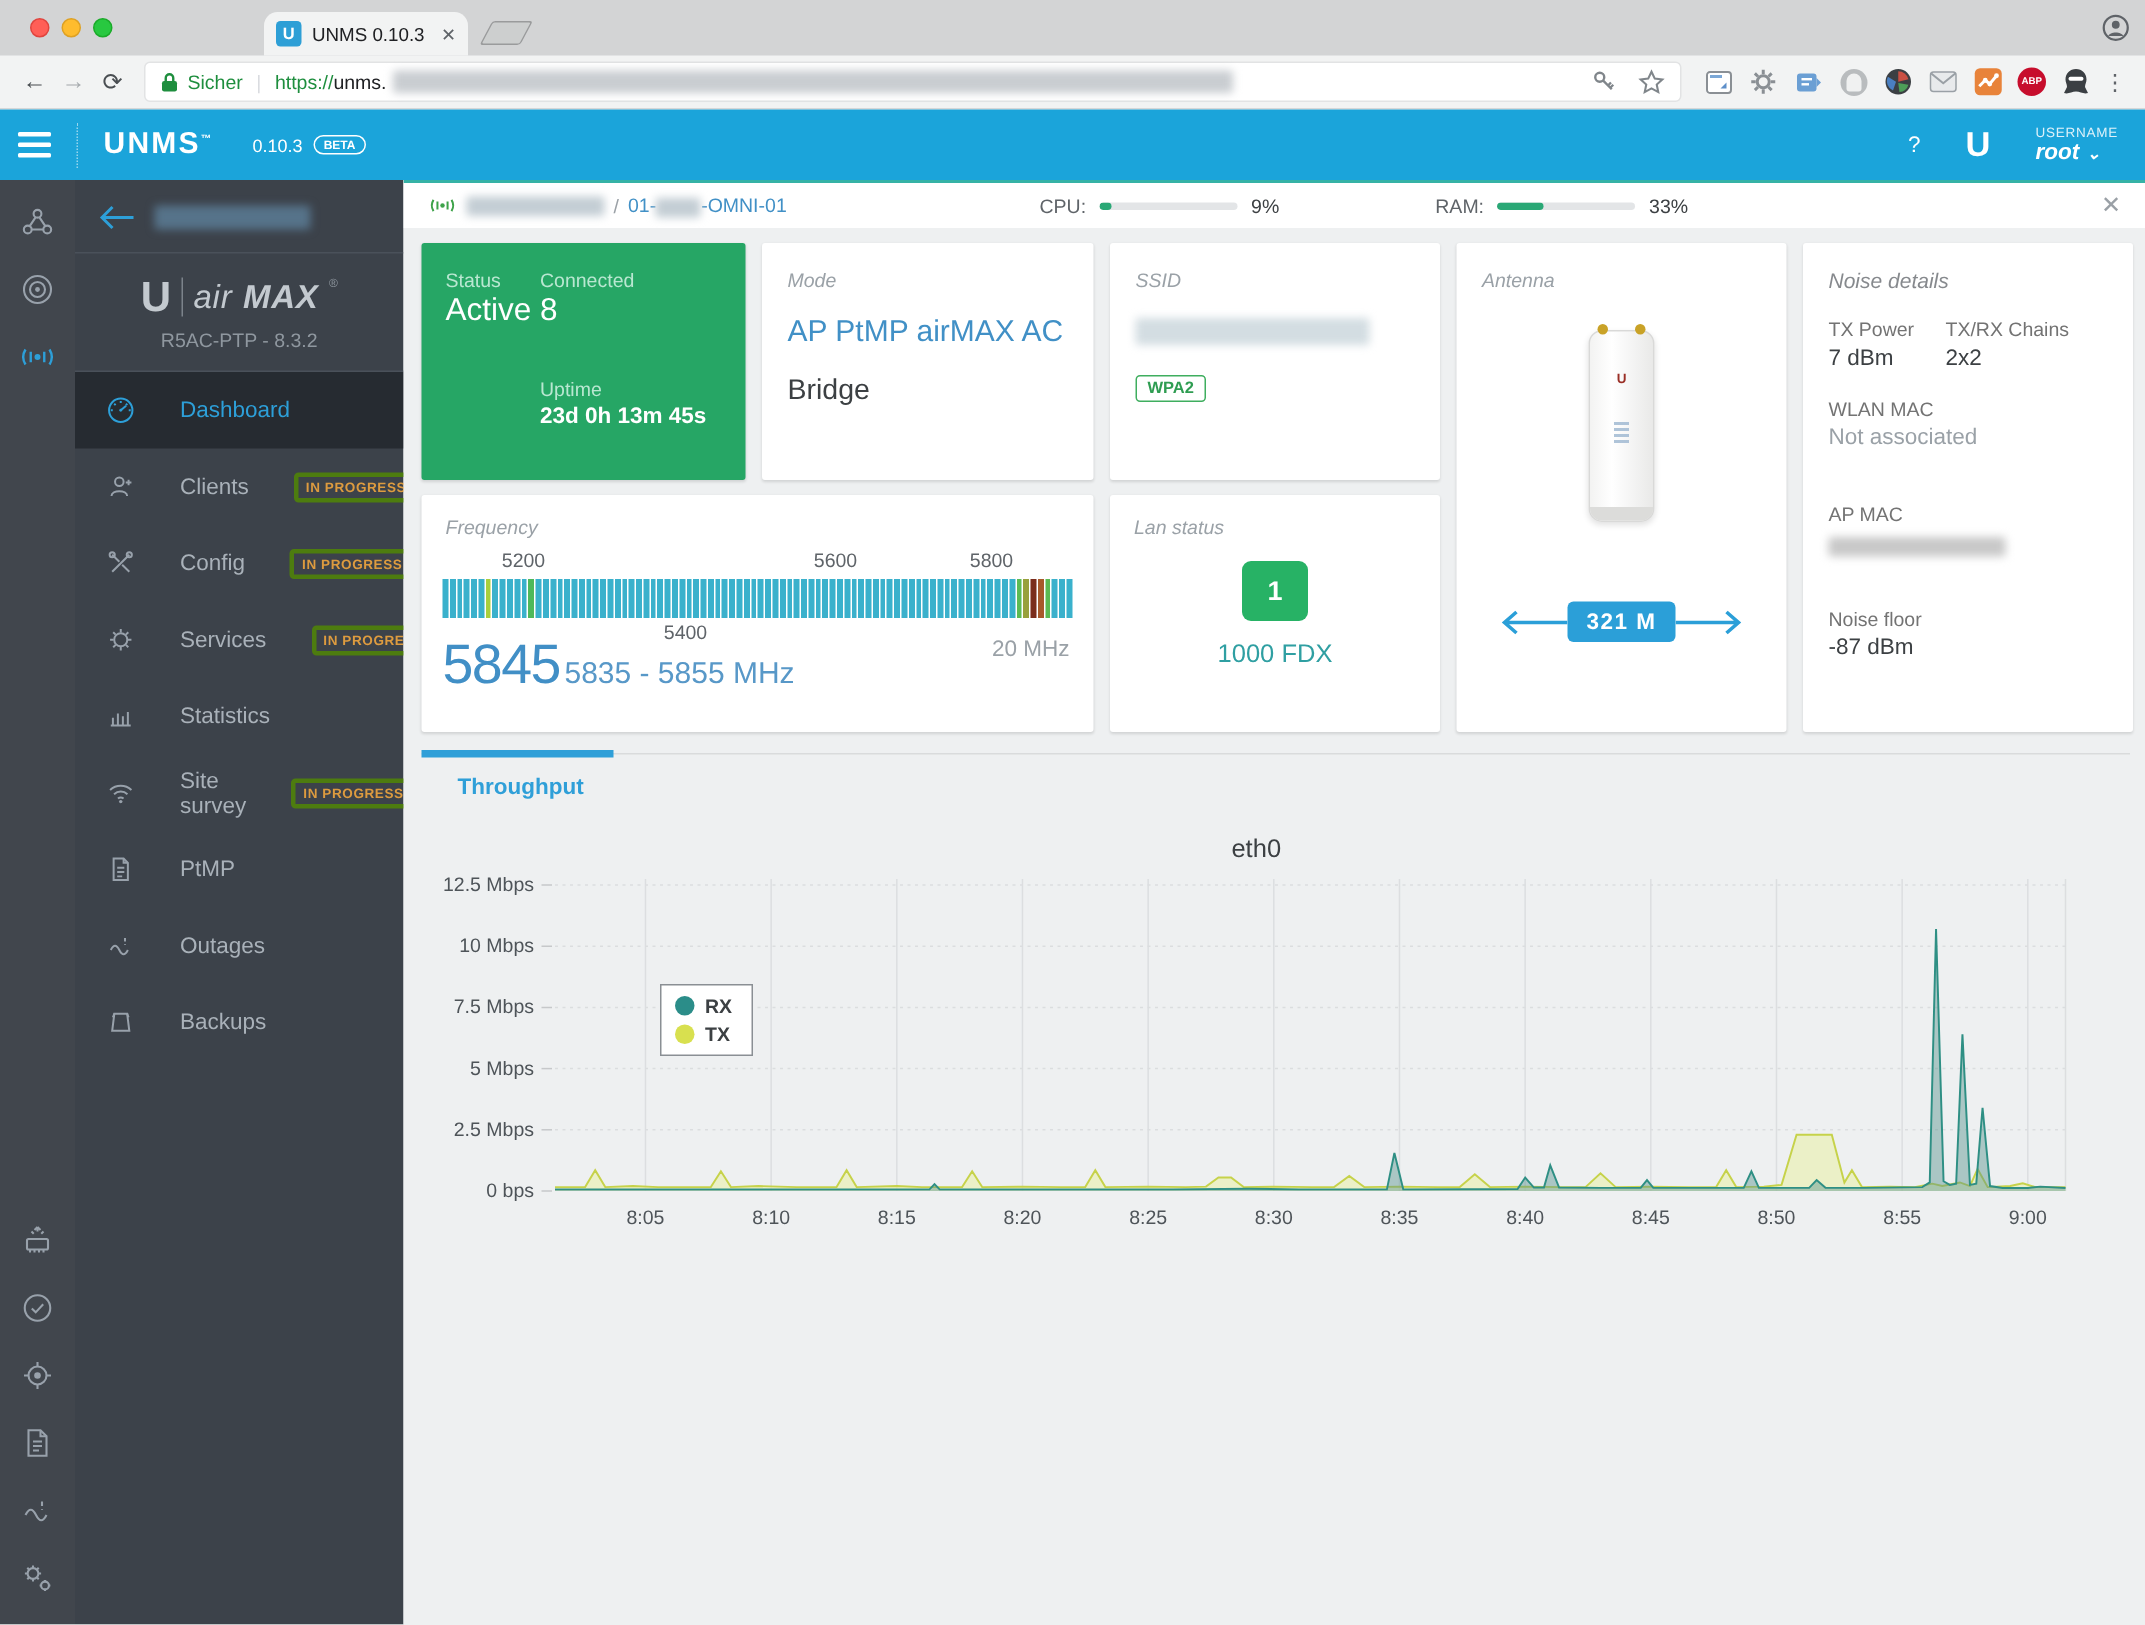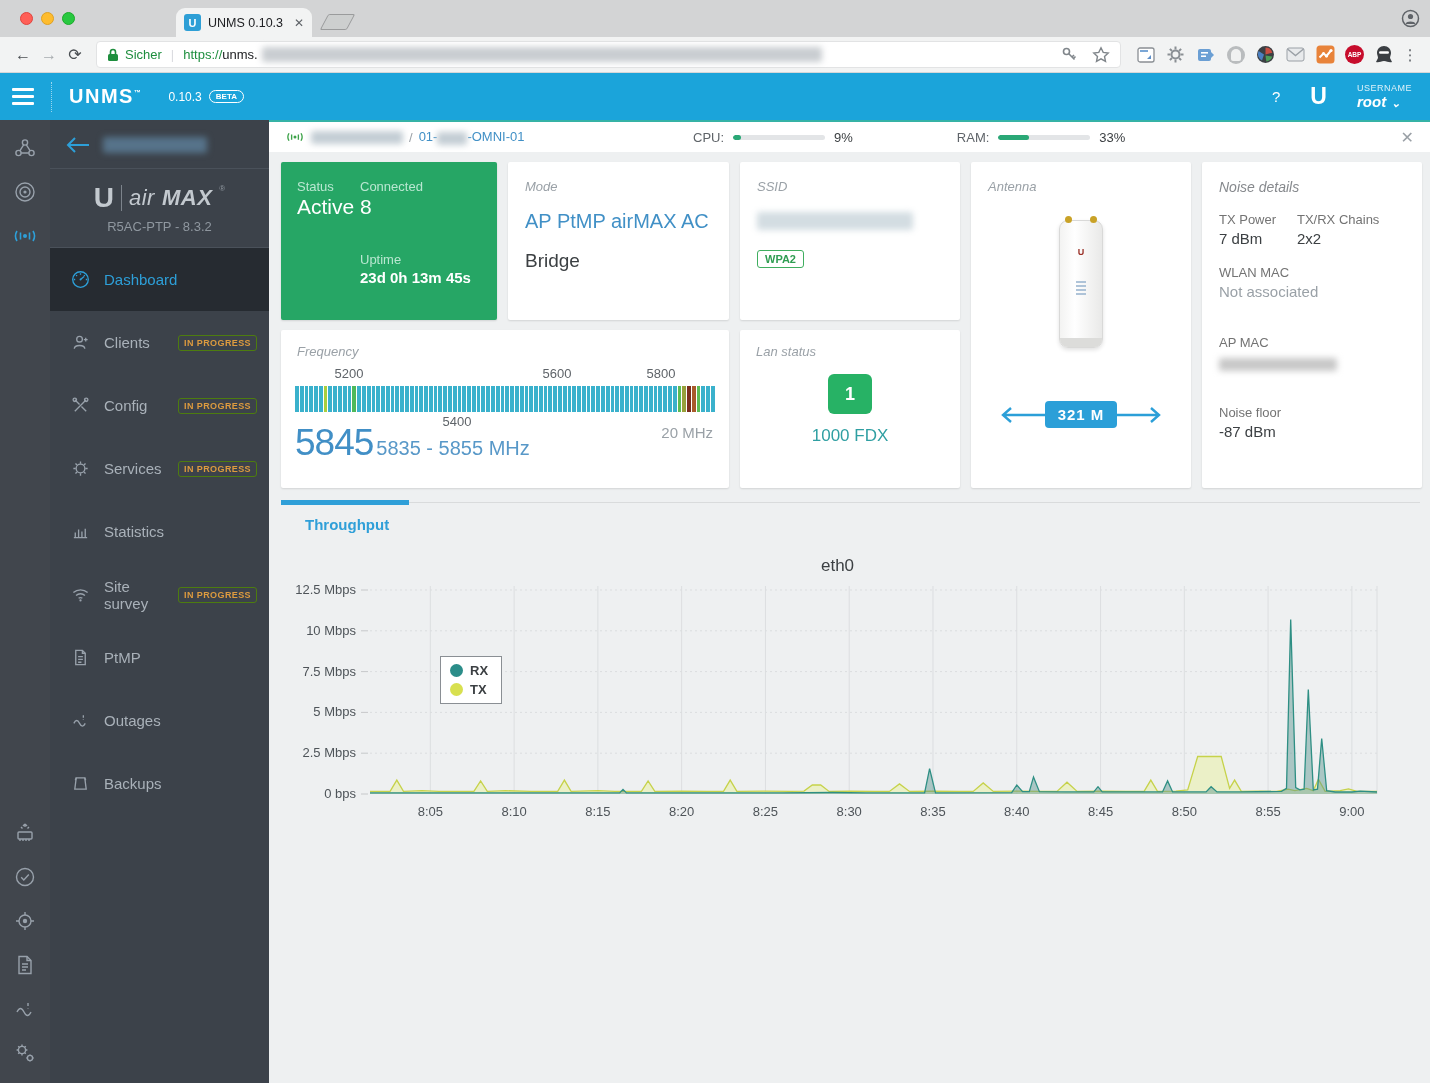--- a/index.html
+++ b/index.html
@@ -62,25 +62,25 @@
   .site-blur { width:104px; height:16px; background:#56738a; }
   .brand-block { padding:15px 8px 13px; text-align:center; border-bottom:1px solid #4a515a; }
   .amx-logo { display:flex; align-items:center; justify-content:center; gap:7px; color:#c3c9cf; }
   .amx-u { font-size:28px; font-weight:bold; line-height:1; }
   .amx-bar { width:1px; height:26px; background:#7c838b; }
   .amx-air { font-size:22px; font-style:italic; font-weight:300; letter-spacing:.5px; }
   .amx-max { font-size:22px; font-style:italic; font-weight:bold; letter-spacing:.5px; }
   .amx-reg { font-size:8px; color:#8f979f; align-self:flex-start; }
   .model { margin-top:7px; font-size:13px; color:#8f979f; }
   .menu { list-style:none; flex:1; }
-  .menu li { height:63px; display:flex; align-items:center; padding:0 12px 0 21px; gap:14px; cursor:pointer; font-size:15px; color:#a9b1b9; }
+  .menu li { height:51px; display:flex; align-items:center; padding:0 12px 0 21px; gap:30px; cursor:pointer; font-size:15px; color:#a9b1b9; }
   .menu li.active { background:#262b31; color:#2d9fd8; }
   .mi { stroke:#98a1ab; fill:none; stroke-width:1.4; flex:none; }
   .active .mi { stroke:#2d9fd8; }
-  .badge { margin-left:auto; font-size:9px; font-weight:bold; letter-spacing:.4px; color:#dd9b3f; border:1px solid #4d7c0f; border-radius:3px; padding:2px 5px; white-space:nowrap; }
+  .badge { margin-left:auto; font-size:9px; font-weight:bold; letter-spacing:.4px; color:#dd9b3f; border:3px solid #4d7c0f; border-radius:3px; padding:2px 5px; white-space:nowrap; }
   .chev { margin-left:auto; }
 
   
   .main { flex:1; background:#eef0f1; overflow:hidden; }
   .dev-header { height:32px; background:#fff; border-top:2px solid #35b2a6; display:flex; align-items:center; padding:0 16px; font-size:13px; }
   .bc { display:flex; align-items:center; gap:6px; width:408px; }
   .bc-blur { width:92px; height:13px; background:#c3cdd4; }
   .bc-slash { color:#9aa0a6; }
   .bc-link { color:#4190c6; }
   .bc-blur2 { width:30px; height:13px; background:#c3cdd4; }

